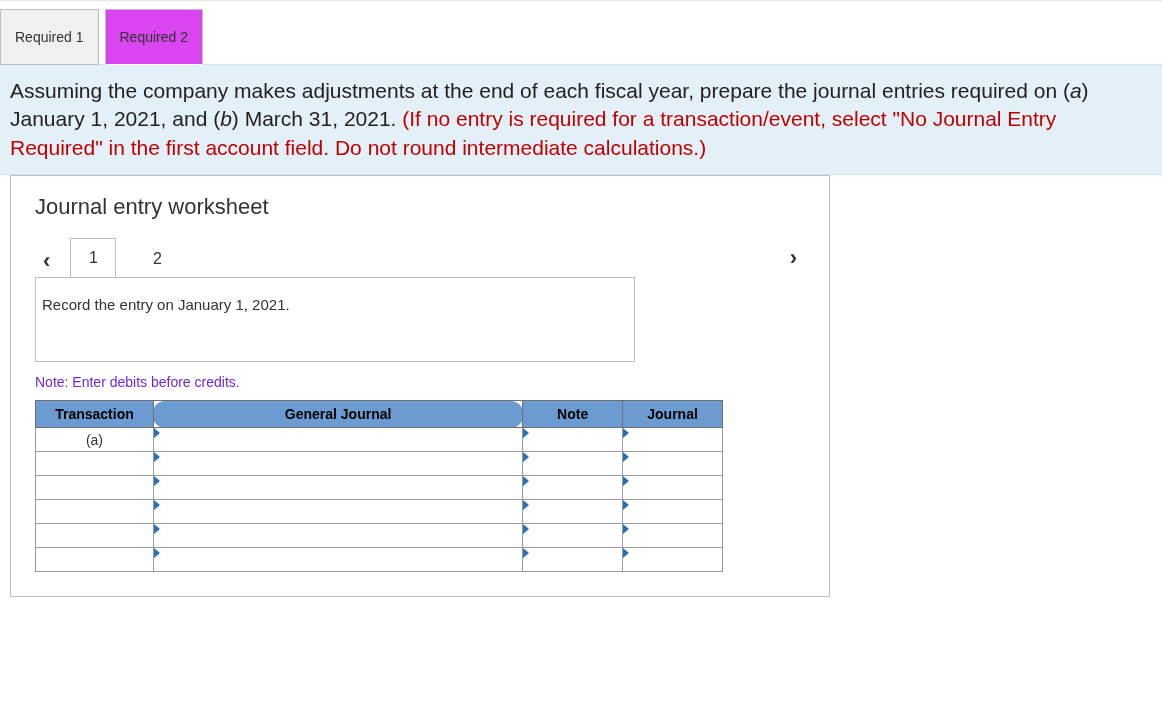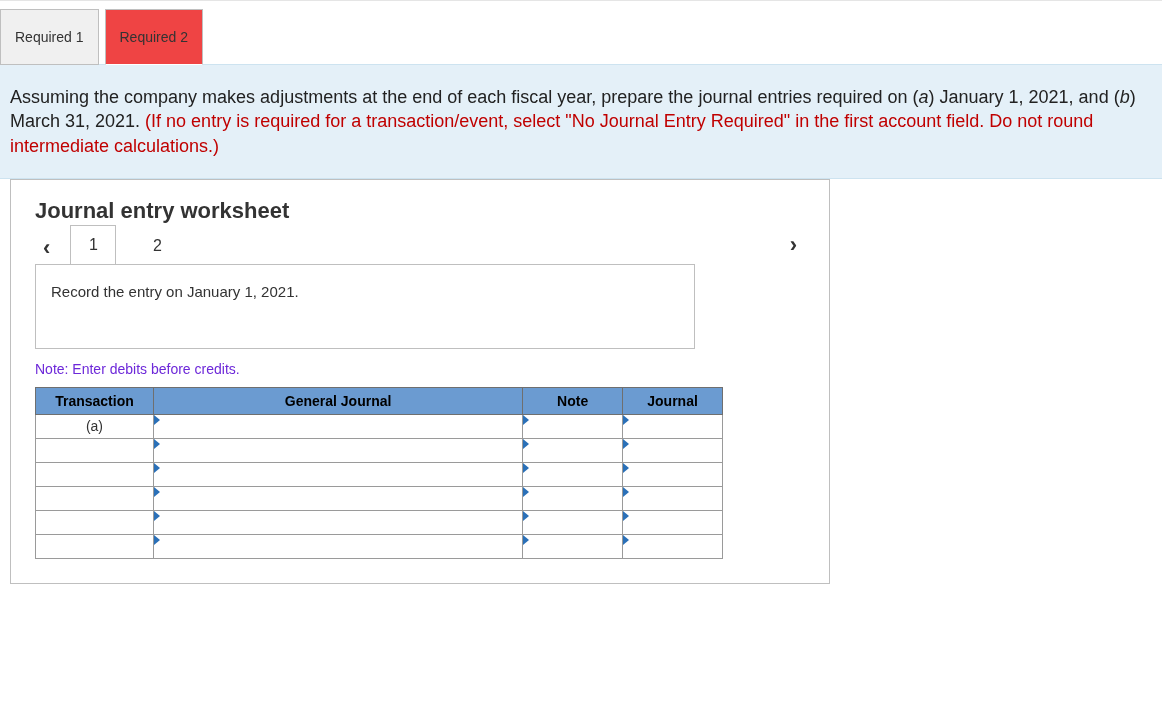--- a/index.html
+++ b/index.html
@@ -22,33 +22,33 @@
   }
   .tab {
     border: 1px solid #bfbfbf;
     background: #f0f0f0;
     padding: 19px 14px;
     margin-right: 6px;
     font-size: 14px;
     cursor: pointer;
   }
   .tab.active {
-    background: #ef4444;
+    background: #d946ef;
     border-bottom-color: #fff;
     position: relative;
     z-index: 2;
   }
   .instruction-bar {
     background: #e4f0f8;
     border: 1px solid #cde3f0;
     border-left: none;
     border-right: none;
-    padding: 20px 10px;
+    padding: 12px 10px;
     margin-top: -1px;
-    font-size: 18px;
+    font-size: 21px;
     line-height: 1.35;
     color: #222;
   }
   .instruction-bar .italic { font-style: italic; }
   .instruction-bar .red { color: #c00000; }
   .view-btn {
     display: inline-block;
     margin: 14px 0 14px 10px;
     background: #2a70b8;
     color: #fff;
@@ -59,22 +59,22 @@
     cursor: pointer;
   }
   .worksheet-box {
     border: 1px solid #bfbfbf;
     margin: 0 0 0 10px;
     width: 820px;
     padding: 18px 24px 24px 24px;
   }
   .ws-title {
     font-size: 22px;
-    font-weight: bold;
-    margin-bottom: 1px;
+    font-weight: normal;
+    margin-bottom: 18px;
   }
   .pager-row {
     display: flex;
     align-items: center;
     justify-content: space-between;
     margin-bottom: 0;
   }
   .pager-left { display: flex; align-items: flex-end; }
   .chevron {
     font-size: 22px;
@@ -98,23 +98,23 @@
     border: none;
     background: transparent;
     margin-left: 18px;
     padding: 10px 0;
     cursor: pointer;
   }
   .prompt-box {
     border: 1px solid #bfbfbf;
     border-top: 1px solid #bfbfbf;
     margin-top: -1px;
-    padding: 18px 14px 48px 15px;
+    padding: 18px 14px 48px 6px;
     font-size: 15px;
-    width: 660px;
+    width: 600px;
   }
   .note-line {
     color: #6d28d9;
     font-size: 14px;
     margin: 12px 0 10px 0;
   }
   .je-table {
     border-collapse: collapse;
     width: 688px;
   }
@@ -129,21 +129,21 @@
   }
   .je-table td {
     border: 1px solid #9a9a9a;
     height: 24px;
     position: relative;
     background: #fff;
     padding: 0;
   }
   .je-table td.txn { text-align: center; font-size: 14px; }
   .col-txn   { width: 118px; }
-  .col-gj    { width: 370px; }
+  .col-gj    { width: 370px; border-radius: 12px; }
   .col-debit { width: 100px; }
   .col-credit{ width: 100px; }
   .tri {
     position: absolute;
     left: 0; top: 0;
     width: 0; height: 0;
     border-style: solid;
     border-width: 5px 0 5px 6px;
     border-color: transparent transparent transparent #2a70b8;
   }

